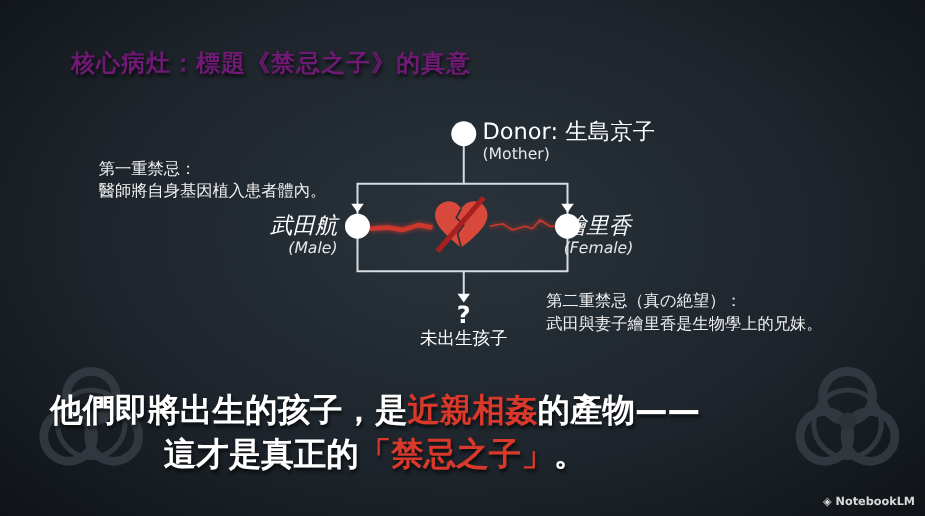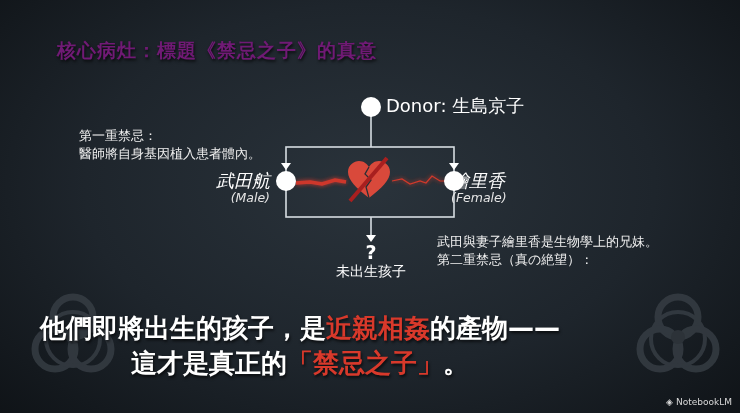--- a/index.html
+++ b/index.html
@@ -22,21 +22,21 @@
   .right { text-align:right; }
   .center { text-align:center; }
   .diagram { position:absolute; left:0; top:0; }
   .bottom-line {
     position:absolute; left:0; width:600px; text-align:center;
     font-size:26px; font-weight:bold; color:#ffffff;
     text-shadow: 1px 2px 3px rgba(0,0,0,0.7); white-space:nowrap;
   }
   .red { color:#d8392b; }
   .biohazard { position:absolute; }
-  .watermark { position:absolute; right:8px; bottom:6px; font-size:9px; color:#d8d8d8; white-space:nowrap; }
+  .watermark { position:absolute; right:8px; bottom:6px; font-size:9px; color:#d8d8d8; white-space:nowrap;font-weight:bold; }
   .watermark .wm-icon { display:inline-block; margin-right:3px; font-size:9px; }
 </style>
 </head>
 <body>
 
 <svg class="biohazard" style="left:18px; top:285px;" width="110" height="105" viewBox="-55 -52 110 105">
   <g fill="none" stroke="#3a4148" stroke-width="7" opacity="0.75">
     <circle cx="0" cy="-20" r="20"></circle>
     <circle cx="-18" cy="12" r="20"></circle>
     <circle cx="18" cy="12" r="20"></circle>
@@ -86,20 +86,21 @@
 
   <g>
     <path d="M369,198 C356,188 348,180 348,172 C348,165 354,161 359,161 C364,161 367,164 369,167 C371,164 374,161 379,161 C384,161 390,165 390,172 C390,180 382,188 369,198 Z" fill="#d9493b"></path>
     <path d="M369,167 L365,174 L371,180 L366,187 L369,198" stroke="#2a2f35" stroke-width="1.3" fill="none"></path>
     <line x1="350" y1="201" x2="387" y2="158" stroke="#a81f1f" stroke-width="4"></line>
   </g>
 </svg>
 
 <div class="node-label" style="left:386px; top:97px;">
   <span class="lbl-cn">Donor: 生島京子</span>
+  <span class="lbl-en">(Mother)</span>
 </div>
 
 <div class="node-label right" style="right:470px; top:172px;font-style:italic;">
   <span class="lbl-cn">武田航</span>
   <span class="lbl-en">(Male)</span>
 </div>
 
 <div class="node-label" style="left:451px; top:172px;font-style:italic;">
   <span class="lbl-cn">繪里香</span>
   <span class="lbl-en">(Female)</span>
@@ -109,22 +110,22 @@
   <span style="display:block; font-size:19px; font-weight:bold; line-height:20px; color:#fff;">?</span>
   <span class="lbl-cn" style="font-size:14px;">未出生孩子</span>
 </div>
 
 <div class="note" style="left:59px; top:127px;margin-left:20px;">
   <div>第一重禁忌：</div>
   <div>醫師將自身基因植入患者體內。</div>
 </div>
 
 <div class="note" style="left:437px; top:233px;">
+  <div>第二重禁忌（真の絶望）：</div>
   <div>武田與妻子繪里香是生物學上的兄妹。</div>
-  <div>第二重禁忌（真の絶望）：</div>
 </div>
 
 <div class="bottom-line" style="top:311px;">
   <span>他們即將出生的孩子，是</span><span class="red">近親相姦</span><span>的產物——</span>
 </div>
 <div class="bottom-line" style="top:346px;">
   <span>這才是真正的</span><span class="red">「禁忌之子」</span><span>。</span>
 </div>
 
 <div class="watermark">

